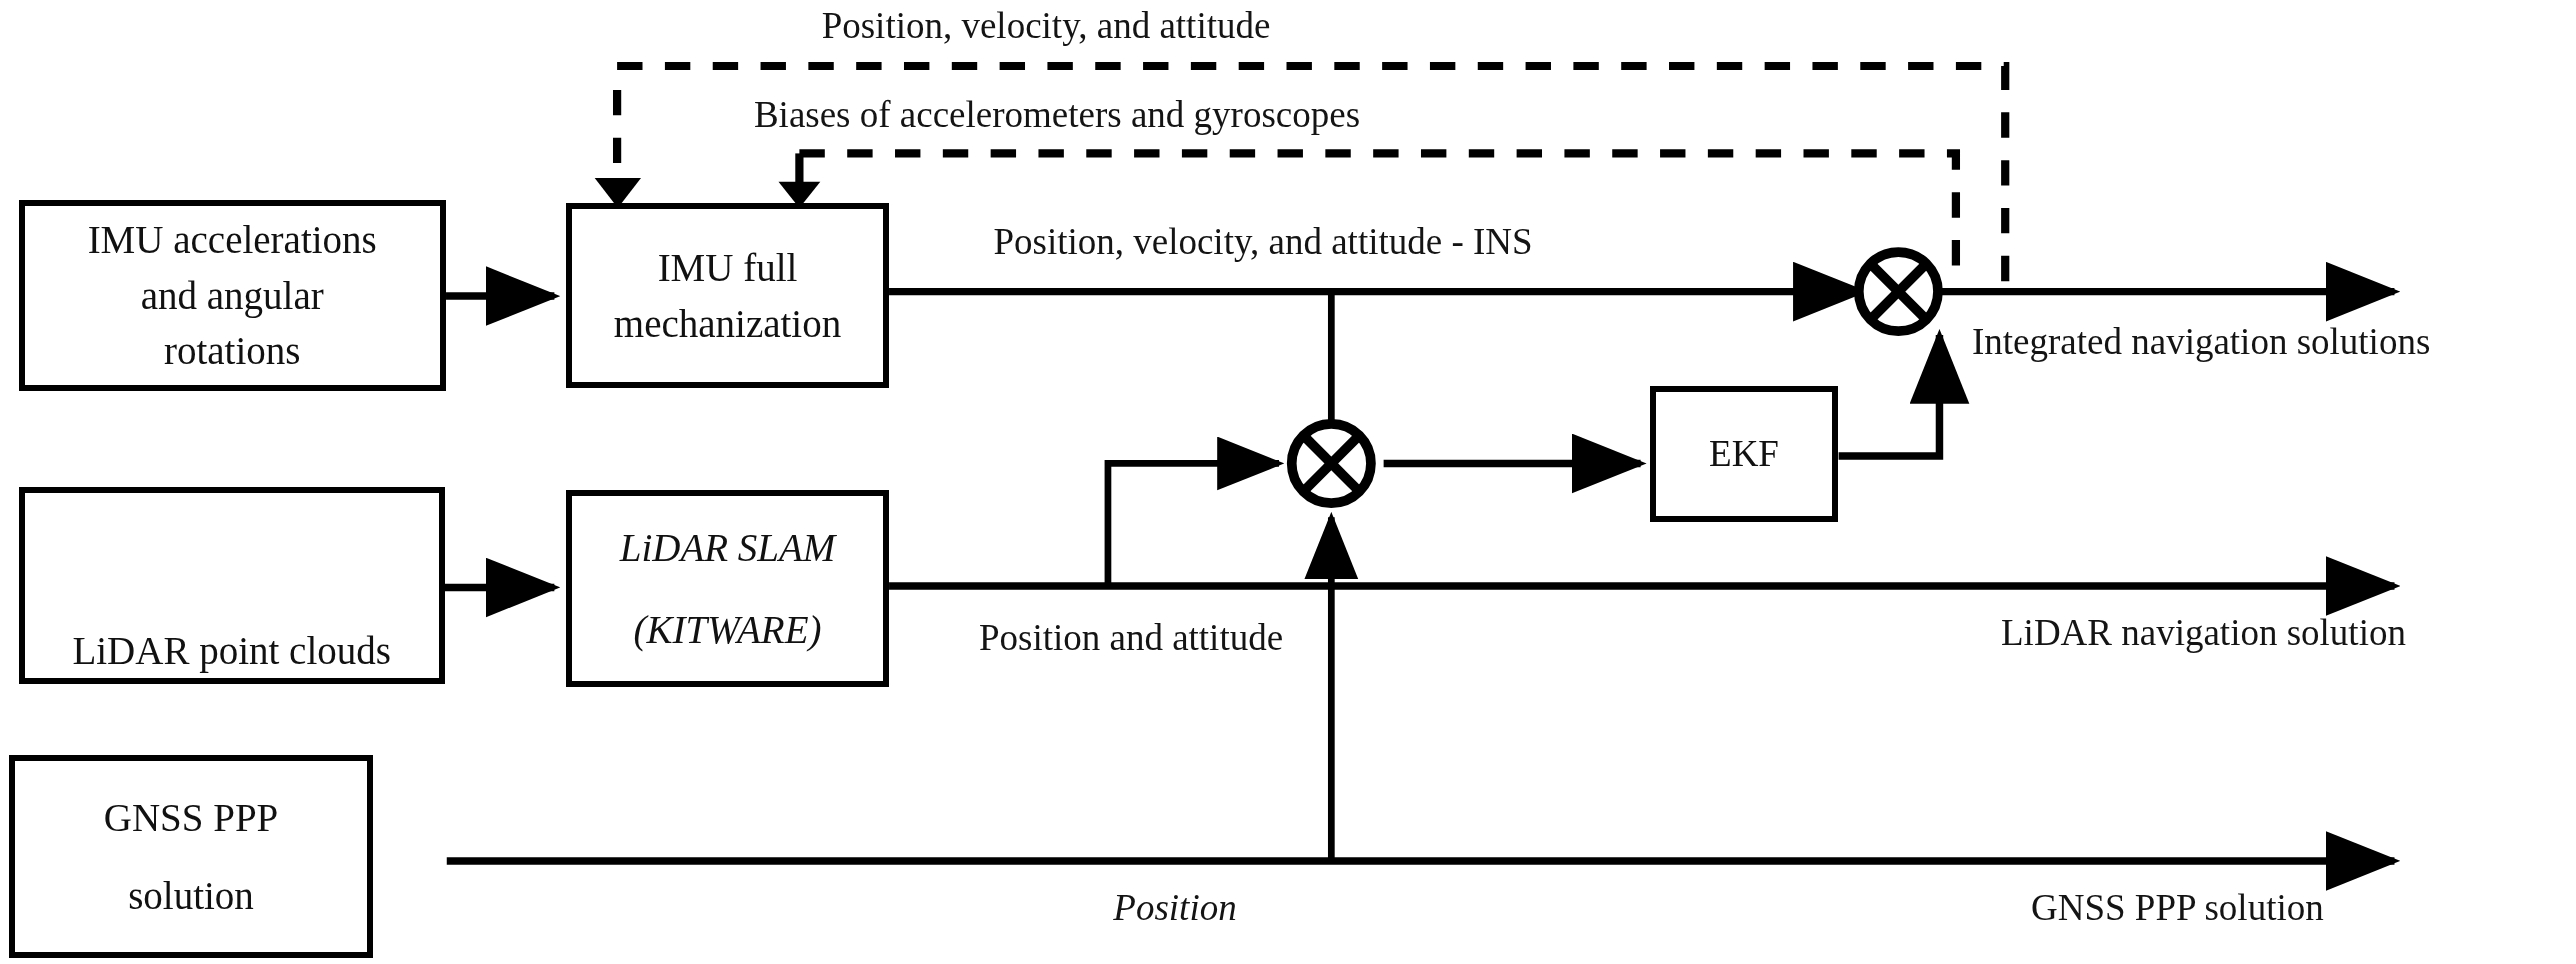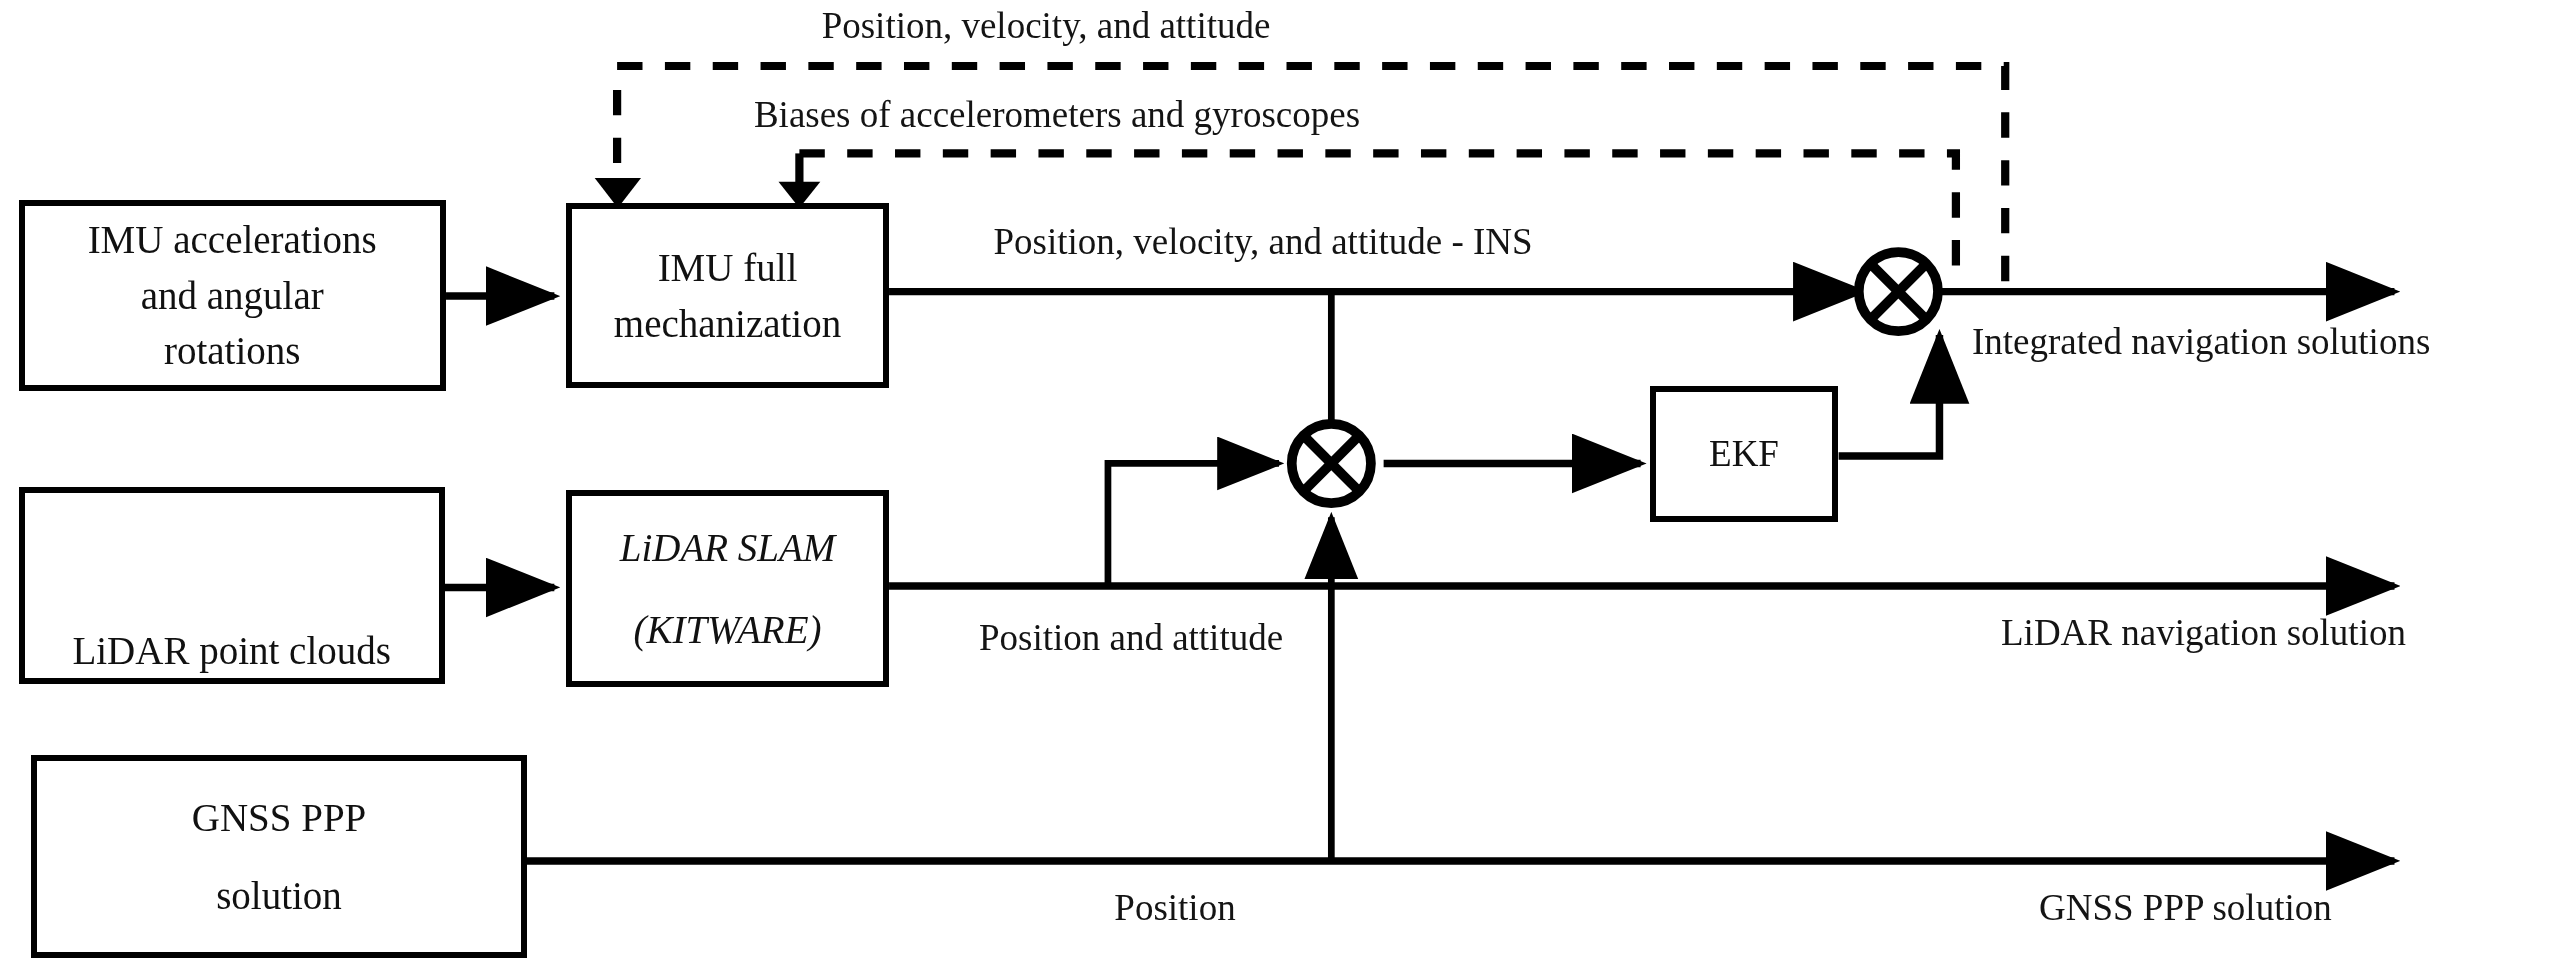--- a/index.html
+++ b/index.html
@@ -109,39 +109,39 @@
 
   <div class="blk" style="left:18.7px; top:487px; width:426px; height:197px;justify-content:flex-end;">
     <span class="ln">LiDAR point clouds</span>
   </div>
 
   <div class="blk" style="left:566px; top:490px; width:323px; height:197px; line-height:2.1;font-style:italic;">
     <span class="ln">LiDAR SLAM</span>
     <span class="ln">(KITWARE)</span>
   </div>
 
-  <div class="blk" style="left:31px; top:755px; width:496px; height:203px; line-height:2.0;">
+  <div class="blk" style="left:9px; top:755px; width:364px; height:203px; line-height:2.0;">
     <span class="ln">GNSS PPP</span>
     <span class="ln">solution</span>
   </div>
 
   <div class="blk ekf" style="left:1650px; top:386px; width:188px; height:136px;">
     <span class="ln">EKF</span>
   </div>
 
   <div class="lbl ctr" style="left:1046px; top:6.7px;">Position, velocity, and attitude</div>
 
   <div class="lbl ctr" style="left:1057px; top:96px;">Biases of accelerometers and gyroscopes</div>
 
   <div class="lbl ctr" style="left:1263px; top:223px;">Position, velocity, and attitude - INS</div>
 
   <div class="lbl ctr" style="left:1131px; top:610px;margin-top:9px;">Position and attitude</div>
 
-  <div class="lbl ctr" style="left:1175px; top:889px;">Position</div>
+  <div class="lbl ctr" style="left:1175px; top:889px;font-style:italic;">Position</div>
 
   <div class="lbl" style="left:1972px; top:323px;">Integrated navigation solutions</div>
 
   <div class="lbl" style="left:2001px; top:614px;">LiDAR navigation solution</div>
 
-  <div class="lbl" style="left:2031px; top:889px;margin-left:8px;">GNSS PPP solution</div>
+  <div class="lbl" style="left:2031px; top:889px;">GNSS PPP solution</div>
 
 </div>
 
 
 </body></html>

